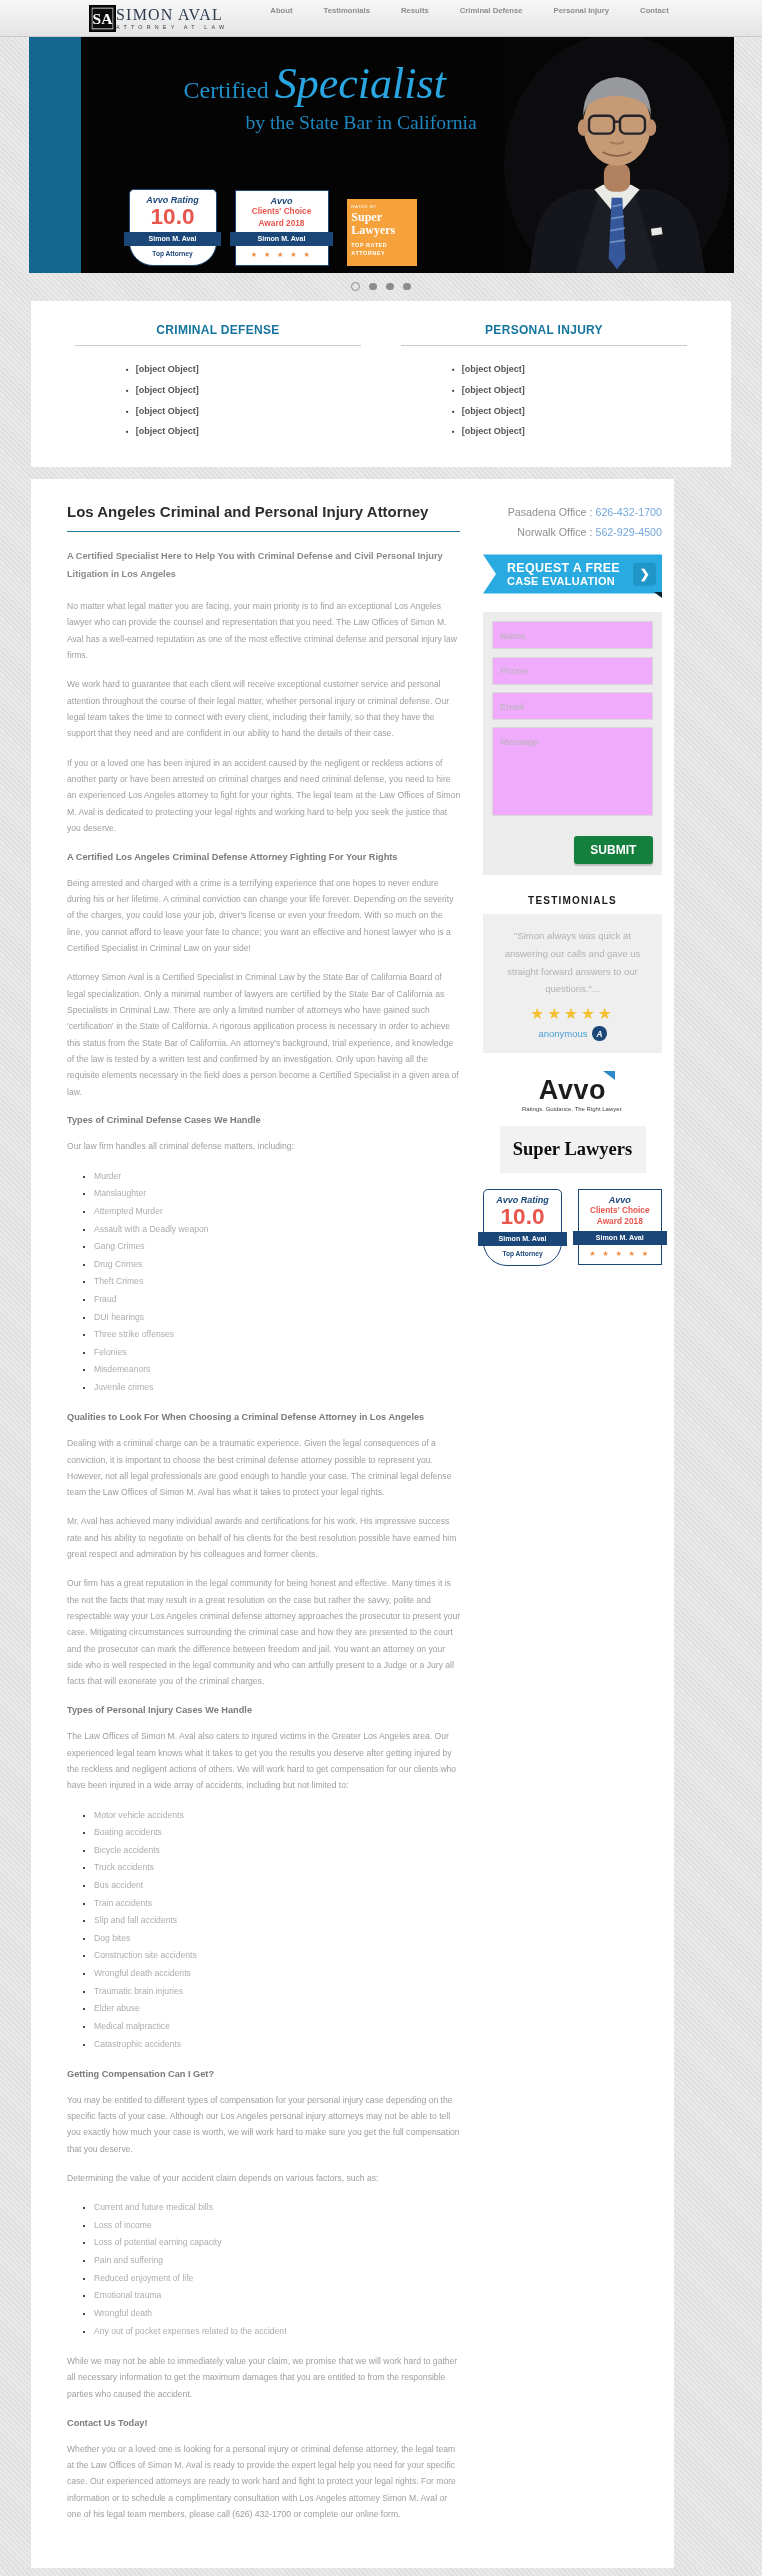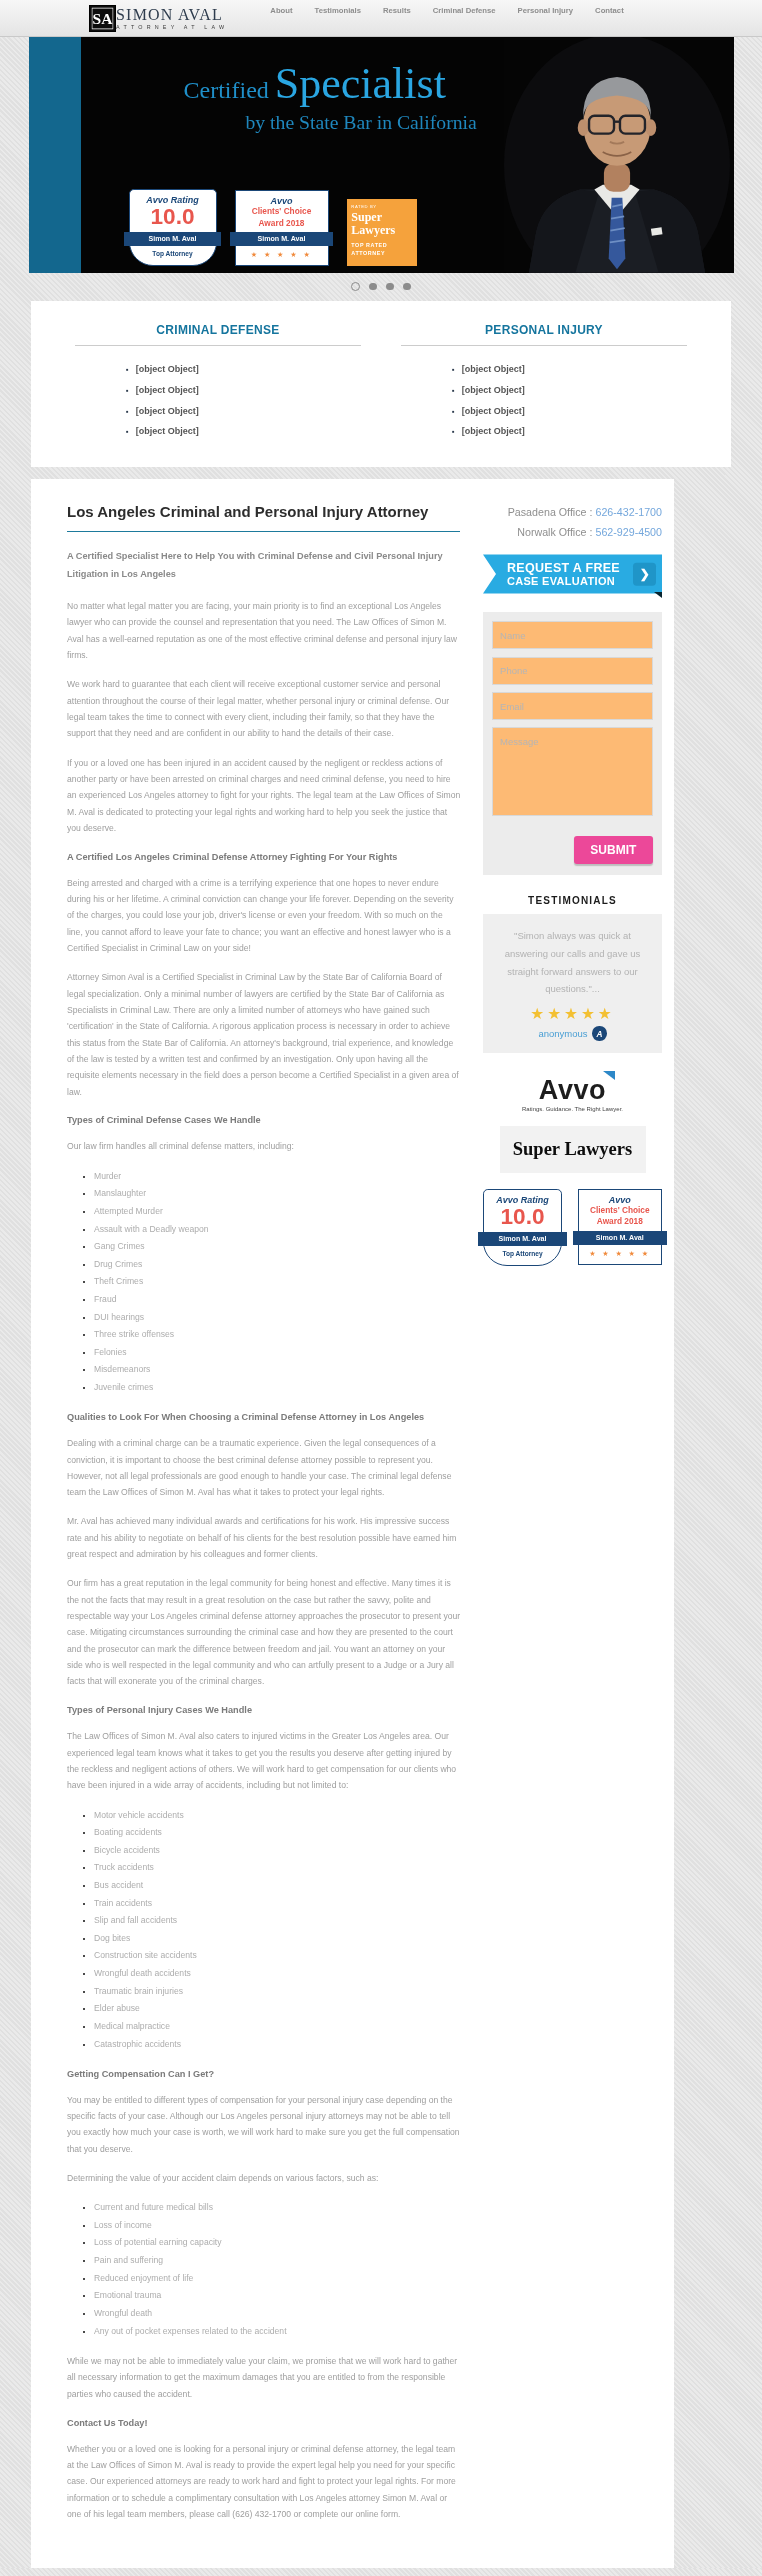--- a/index.html
+++ b/index.html
@@ -12,29 +12,29 @@
 
   
   .site-header { background:linear-gradient(#f7f7f7,#e4e4e4); border-bottom:0.6px solid #c9c9c9; height:37px; }
   .header-inner { width:584px; margin:0 auto; height:37px; display:flex; align-items:center; }
   .logo { display:flex; align-items:center; gap:0; cursor:pointer; }
   .monogram { width:27px; height:27px; background:#0c0c0c; border:0.6px solid #000; box-shadow:inset 0 0 0 1.8px #0c0c0c, inset 0 0 0 2.4px #fff;
     color:#fff; font-family:"Liberation Serif",serif; font-weight:bold; font-size:15.5px; display:flex; align-items:center; justify-content:center; }
   .brand-txt { line-height:1; }
   .brand-name { font-family:"Liberation Serif",serif; font-size:16px; color:#2e3c4d; letter-spacing:1.2px; }
   .brand-tag { font-size:5.4px; letter-spacing:4.2px; color:#3a3a3a; margin-top:2.4px; }
-  .main-nav { display:flex; gap:22px; margin-left:42px; align-self:flex-start; margin-top:6px; }
+  .main-nav { display:flex; gap:31px; margin-left:42px; align-self:flex-start; margin-top:6px; }
   .main-nav span { font-size:7.7px; font-weight:bold; color:#8d8d8d; cursor:pointer; }
 
   
   .hero { position:relative; width:705px; margin:0 auto; height:236px; background:#040404; overflow:hidden; }
   .teal-band { position:absolute; left:0; top:0; bottom:0; width:52px; background:#13678e; }
   .hero-copy { position:absolute; left:89px; top:21.4px; width:405px; font-family:"Liberation Serif",serif; }
   .h-line1 { margin-left:66px; color:#1f8fc9; font-size:24px; }
-  .h-line1 b { font-size:44px; font-weight:normal; color:#2aa6e2; }
+  .h-line1 b { font-size:44px; font-weight:normal; color:#2aa6e2;font-style:italic; }
   .h-line2 { margin-left:128px; margin-top:1.2px; color:#1f87bd; font-size:19.7px; }
   .h-line3 { margin-left:80px; margin-top:3.6px; color:#1f87bd; font-size:17.3px; }
   .h-line3 b { font-size:32px; font-weight:normal; color:#2aa6e2; margin-left:15.5px; }
   .hero-badges { position:absolute; left:100px; bottom:7.1px; display:flex; align-items:flex-end; gap:18px; }
   .attorney-photo { position:absolute; right:3.6px; top:0; height:236px; }
 
   
   .badge { text-align:center; }
   .b-shield { width:88px; background:#fff; border:1.8px solid #1b4778; border-radius:4.8px 4.8px 24px 24px; padding:4.8px 2.4px 8.3px; position:relative; }
   .b-box { width:94px; background:#fff; border:1.8px solid #1b4778; padding:5.4px 2.4px 6px; position:relative; }
@@ -84,25 +84,25 @@
   .cta { position:relative; background:#29abe2; color:#fff; margin:12px 0 18px; padding:6.6px 33px 6.6px 24px;
     clip-path:polygon(0 0,100% 0,100% 100%,0 100%,13px 50%); cursor:pointer; }
   .cta-l1 { font-size:12.5px; font-weight:bold; letter-spacing:0.3px; }
   .cta-l2 { font-size:11px; font-weight:bold; letter-spacing:0.3px; }
   .cta-arrow { position:absolute; right:6px; top:50%; transform:translateY(-50%); width:22.6px; height:22.6px; border-radius:3.6px;
     background:#1f95c8; display:flex; align-items:center; justify-content:center; font-size:12px; font-weight:bold; }
   .cta-fold { position:absolute; right:0; top:100%; width:0; height:0; border-top:6.6px solid #08242f; border-left:8.3px solid transparent; margin-top:0; }
   .cta-wrap { position:relative; }
 
   .side-form { background:#ececec; padding:9.5px 9px 10.7px; }
-  .side-form input, .side-form textarea { width:100%; background:#fdba74; border:0.6px solid #d8d8d8; padding:7.7px 7.1px; font-size:9.5px;
+  .side-form input, .side-form textarea { width:100%; background:#f0abfc; border:0.6px solid #d8d8d8; padding:7.7px 7.1px; font-size:9.5px;
     color:#555; font-family:"Liberation Sans",sans-serif; margin-bottom:7.1px; }
   .side-form input::placeholder, .side-form textarea::placeholder { color:#b5b5b5; }
   .side-form textarea { height:89px; resize:none; }
-  .submit-btn { display:block; margin-left:auto; background:#ec4899; color:#fff; border:none; border-radius:3px;
+  .submit-btn { display:block; margin-left:auto; background:#15803d; color:#fff; border:none; border-radius:3px;
     font-size:12px; font-weight:bold; padding:7.1px 16.7px; margin-top:10.7px; cursor:pointer; box-shadow:0 1.2px 1.2px rgba(0,0,0,.2); }
 
   .testi-head { text-align:center; font-size:10px; font-weight:bold; letter-spacing:1.2px; color:#1c1c1c; margin:20px 0 8.3px; }
   .testi-box { background:#efefef; padding:13px 9.5px 12px; text-align:center; }
   .testi-quote { color:#b3b3b3; font-size:9.5px; font-weight:300; line-height:1.85; }
   .testi-stars { color:#f3c032; font-size:15.5px; letter-spacing:3px; margin-top:7.1px; }
   .testi-author { margin-top:3.6px; font-size:9.5px; color:#4a9fd4; display:flex; justify-content:center; align-items:center; gap:4.8px; }
   .avvo-dot { width:14.3px; height:14.3px; border-radius:50%; background:#1b4778; color:#fff; font-size:8.3px; font-weight:bold; font-style:italic;
     display:inline-flex; align-items:center; justify-content:center; }
 

